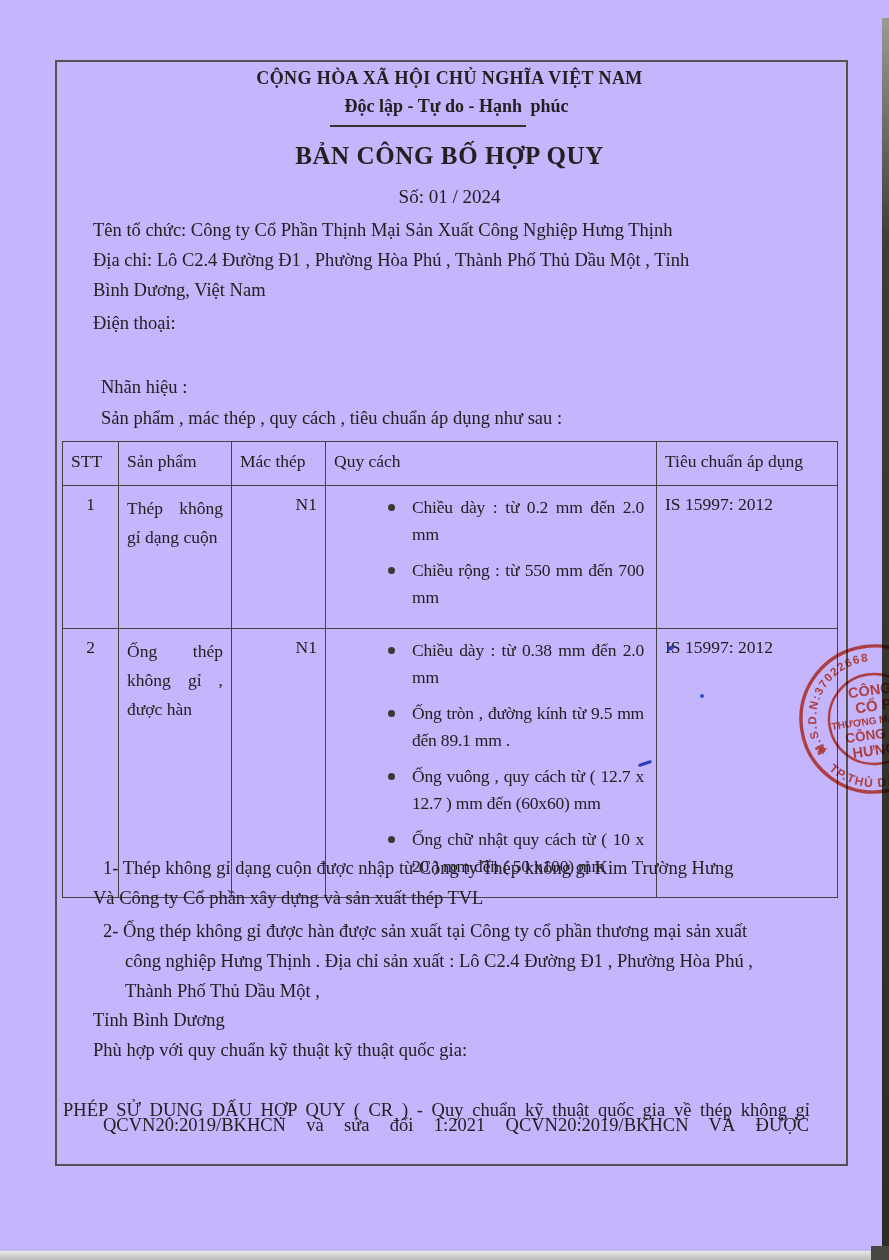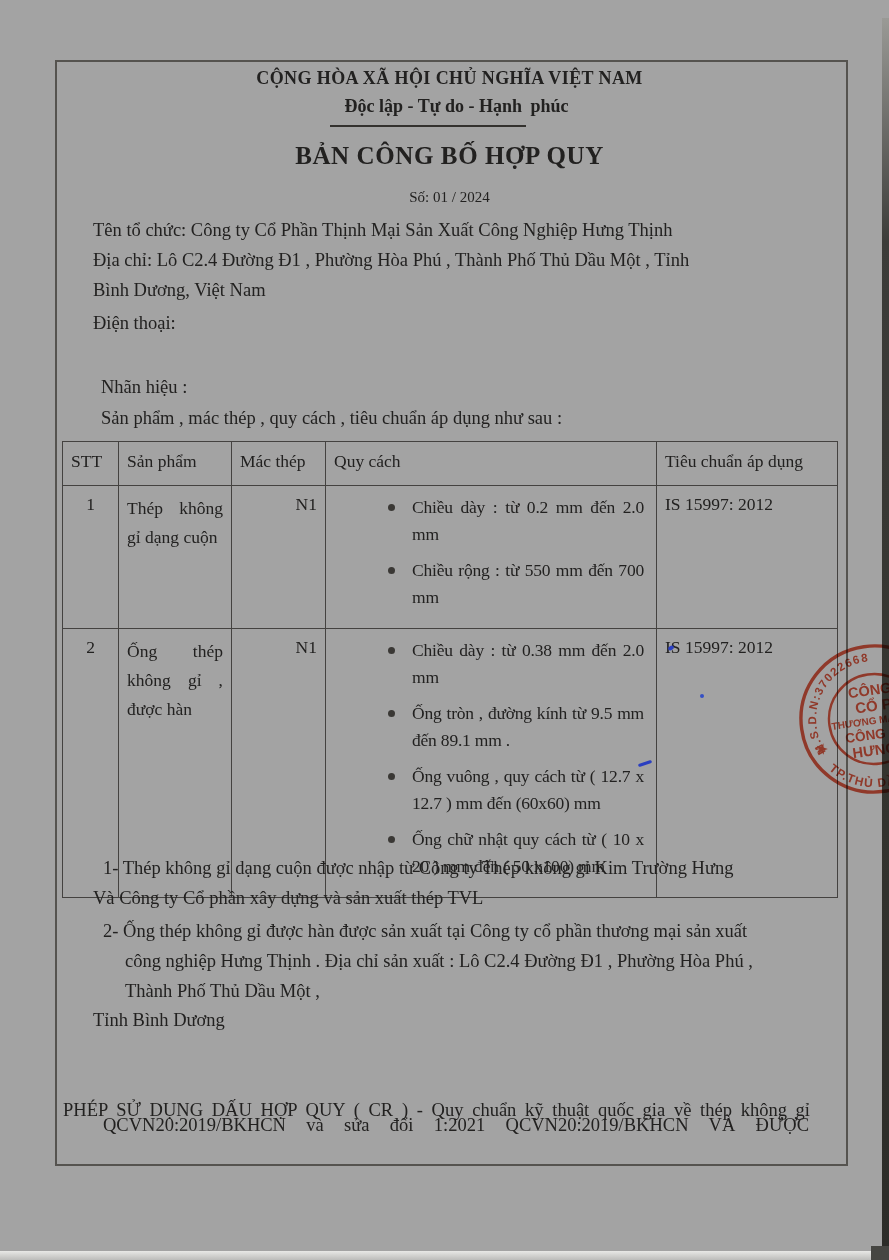--- a/index.html
+++ b/index.html
@@ -5,21 +5,21 @@
   html,body{margin:0;padding:0;}
   body{
     width:889px;height:1260px;
     background:#ffffff;
     font-family:"Liberation Serif","DejaVu Serif",serif;
     color:#222120;
     overflow:hidden;
   }
   .scan{
     position:relative;width:889px;height:1260px;
-    background:#a3a3a3;overflow:hidden;
+    background:#c4b5fd;overflow:hidden;
   }
   
   .edge-right{
     position:absolute;top:18px;right:0;width:7px;height:1242px;
     background:linear-gradient(180deg,#9a9a96 0%,#3c3c39 18%,#34342f 60%,#2c2c28 100%);
   }
   .edge-bottom{
     position:absolute;left:0;bottom:0;width:889px;height:9px;
     background:linear-gradient(180deg,#e8e8e6,#bcbcba);
   }
@@ -31,21 +31,21 @@
     position:absolute;left:55px;top:60px;width:789px;height:1102px;
     border:2px solid #55534f;
     background:transparent;
   }
   .ln{position:absolute;font-size:18.5px;line-height:28px;white-space:nowrap;}
   .center{left:55px;width:789px;text-align:center;white-space:normal;}
   .nat1{top:64px;font-weight:700;font-size:18px;letter-spacing:.4px;}
   .nat2{top:92px;font-weight:700;font-size:18px;}
   .nat2 .uline{display:inline-block;border-bottom:2.2px solid #33312e;padding:0 4px 5px 14px;}
   .doc-title{top:142px;font-weight:700;font-size:25px;letter-spacing:.6px;}
-  .doc-no{top:183px;font-size:15px;}
+  .doc-no{top:183px;font-size:19px;}
   .b{font-weight:700;}
   
   table.spec{
     position:absolute;left:62px;top:441px;width:775px;
     border-collapse:collapse;table-layout:fixed;
     font-size:17.5px;
   }
   table.spec th,table.spec td{
     border:1.8px solid #444240;
     vertical-align:top;padding:8px 8px;
@@ -149,20 +149,21 @@
       </tr>
     </tbody>
   </table>
 
   <div class="ln f" style="left:103px;top:854px;">1-  Thép không gỉ dạng cuộn được nhập từ Công ty Thép không gỉ Kim Trường Hưng</div>
   <div class="ln f" style="left:93px;top:884px;">Và Công ty Cổ phần xây dựng và sản xuất thép TVL</div>
   <div class="ln f" style="left:103px;top:917px;">2-  Ống thép không gỉ được hàn được sản xuất tại Công ty cổ phần thương mại sản xuất</div>
   <div class="ln f" style="left:125px;top:947px;">công nghiệp Hưng Thịnh . Địa chỉ sản xuất : Lô C2.4 Đường Đ1 , Phường Hòa Phú ,</div>
   <div class="ln f" style="left:125px;top:977px;">Thành Phố Thủ Dầu Một ,</div>
   <div class="ln f" style="left:93px;top:1006px;">Tỉnh Bình Dương</div>
+  <div class="ln f" style="left:93px;top:1036px;">Phù hợp với quy chuẩn kỹ thuật kỹ thuật quốc gia:</div>
   <div class="ln f just" style="left:103px;top:1067px;width:706px;margin-top:44px;">QCVN20:2019/BKHCN và sửa đổi 1:2021 QCVN20:2019/BKHCN VÀ ĐƯỢC</div>
   <div class="ln f just" style="left:63px;top:1096px;width:747px;">PHÉP SỬ DỤNG DẤU HỢP QUY ( CR ) -  Quy chuẩn kỹ thuật quốc gia về thép không gỉ</div>
 
   <div class="speck" style="left:668px;top:646px;width:6px;height:4px;background:#2b3fc0;transform:rotate(-30deg);"></div>
   <div class="speck" style="left:638px;top:762px;width:14px;height:3px;background:#2b3fc0;transform:rotate(-18deg);"></div>
   <div class="speck" style="left:700px;top:694px;width:4px;height:4px;background:#3550c5;"></div>
 
   <div class="stamp">
     <svg width="174" height="174" viewBox="-87 -87 174 174" xmlns="http://www.w3.org/2000/svg">
       <g transform="rotate(-8)" fill="none" stroke="#df4a30">

